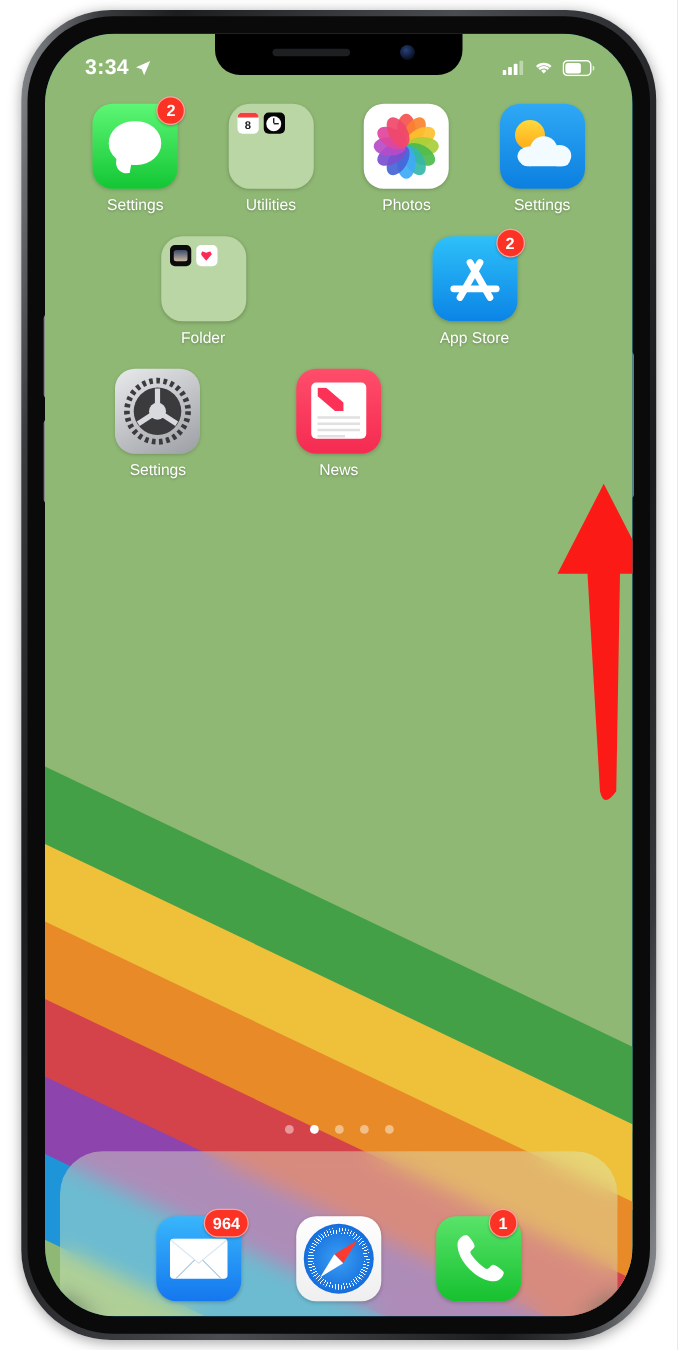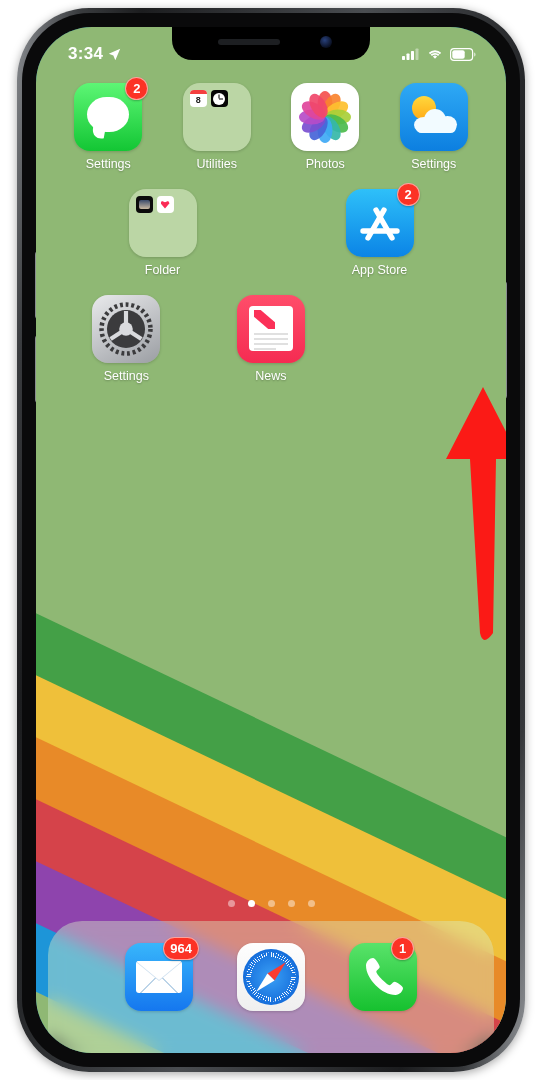--- a/index.html
+++ b/index.html
@@ -117,21 +117,21 @@
 
   
   #dock {
     position:absolute; left:12px; right:12px; bottom:0; height:132px;
     background:rgba(220,240,200,.42);
     border-top-left-radius:34px; border-top-right-radius:34px;
     display:flex; justify-content:center; align-items:flex-start;
     gap:44px; padding-top:22px; z-index:5;
     backdrop-filter:blur(8px);
   }
-  .dock-cell { position:relative; width:68px; }
+  .dock-cell { position:relative; width:68px;margin-top:30px; }
 
   
   #red-arrow { position:absolute; z-index:8; left:404px; top:358px; }
 
   
   .ic-messages { background:linear-gradient(180deg,#5df675,#13c634); }
   .bubble { position:absolute; left:13px; top:14px; width:42px; height:35px;
     background:#fff; border-radius:50%/54%; }
   .bubble:after { content:""; position:absolute; left:5px; bottom:-7px;
     width:13px; height:13px; background:#fff;

